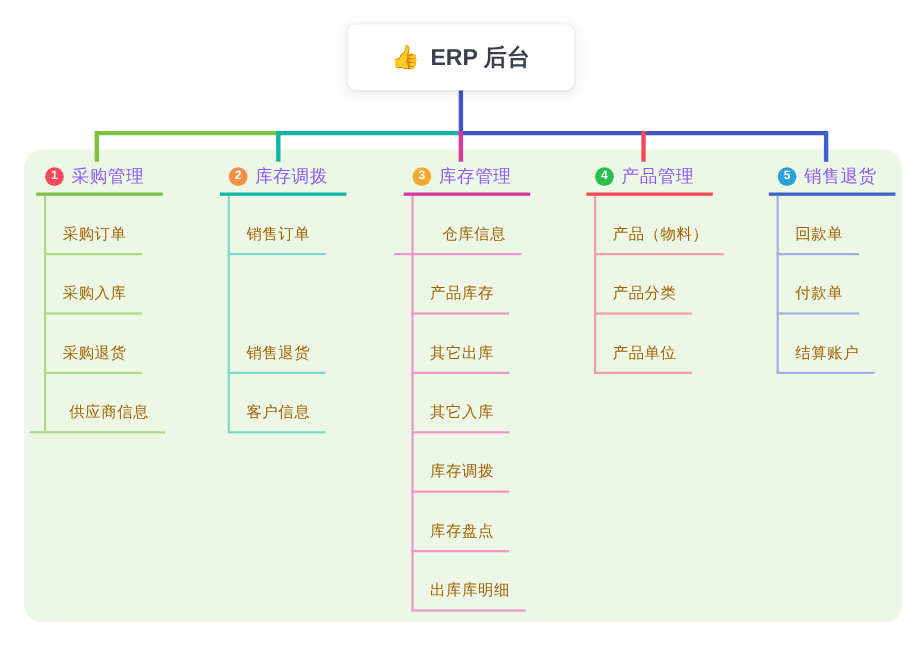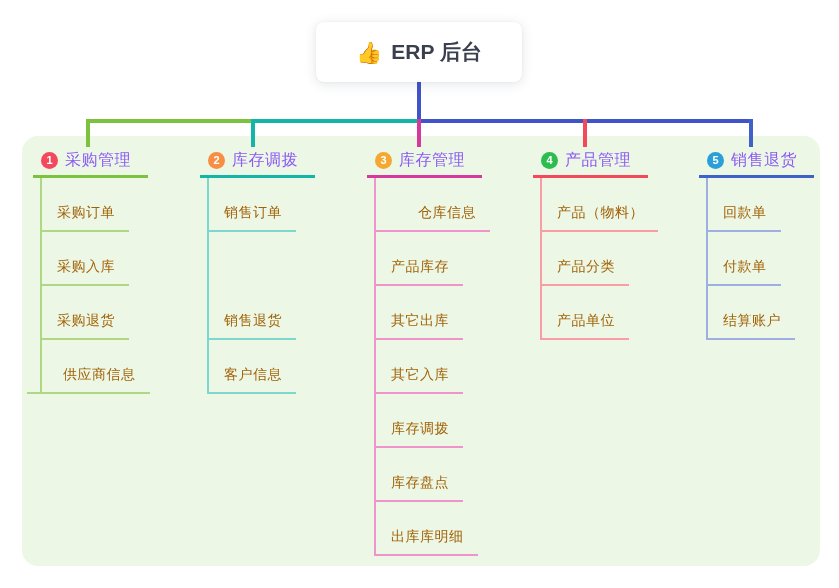--- a/index.html
+++ b/index.html
@@ -81,21 +81,21 @@
     </div>
     <div class="trunk" style="left: 207px; top: 178px; height: 215px; background: rgb(126, 215, 205);"></div>
     <div class="child-node" style="left: 207px; top: 178px; border-bottom-color: rgb(126, 215, 205);">销售订单</div>
     <div class="child-node" style="left: 207px; top: 286px; border-bottom-color: rgb(126, 215, 205);">销售退货</div>
     <div class="child-node" style="left: 207px; top: 340px; border-bottom-color: rgb(126, 215, 205);">客户信息</div>
     <div class="branch-header" style="left: 367px; border-bottom-color: rgb(214, 57, 155);">
       <span class="badge" style="background: rgb(245, 168, 49);">3</span>
       <span class="branch-label">库存管理</span>
     </div>
     <div class="trunk" style="left: 374px; top: 178px; height: 377px; background: rgb(240, 149, 203);"></div>
-    <div class="child-node" style="left: 374px; top: 178px; border-bottom-color: rgb(240, 149, 203); padding-left: 44px;">仓库信息</div>
+    <div class="child-node" style="left: 358px; top: 178px; border-bottom-color: rgb(240, 149, 203); padding-left: 44px;">仓库信息</div>
     <div class="child-node" style="left: 374px; top: 232px; border-bottom-color: rgb(240, 149, 203); text-align: right;">产品库存</div>
     <div class="child-node" style="left: 374px; top: 286px; border-bottom-color: rgb(240, 149, 203);">其它出库</div>
     <div class="child-node" style="left: 374px; top: 340px; border-bottom-color: rgb(240, 149, 203);">其它入库</div>
     <div class="child-node" style="left: 374px; top: 394px; border-bottom-color: rgb(240, 149, 203);">库存调拨</div>
     <div class="child-node" style="left: 374px; top: 448px; border-bottom-color: rgb(240, 149, 203);">库存盘点</div>
     <div class="child-node" style="left: 374px; top: 502px; border-bottom-color: rgb(240, 149, 203);">出库库明细</div>
     <div class="branch-header" style="left: 533px; border-bottom-color: rgb(244, 72, 91);">
       <span class="badge" style="background: rgb(44, 189, 78);">4</span>
       <span class="branch-label">产品管理</span>
     </div>

